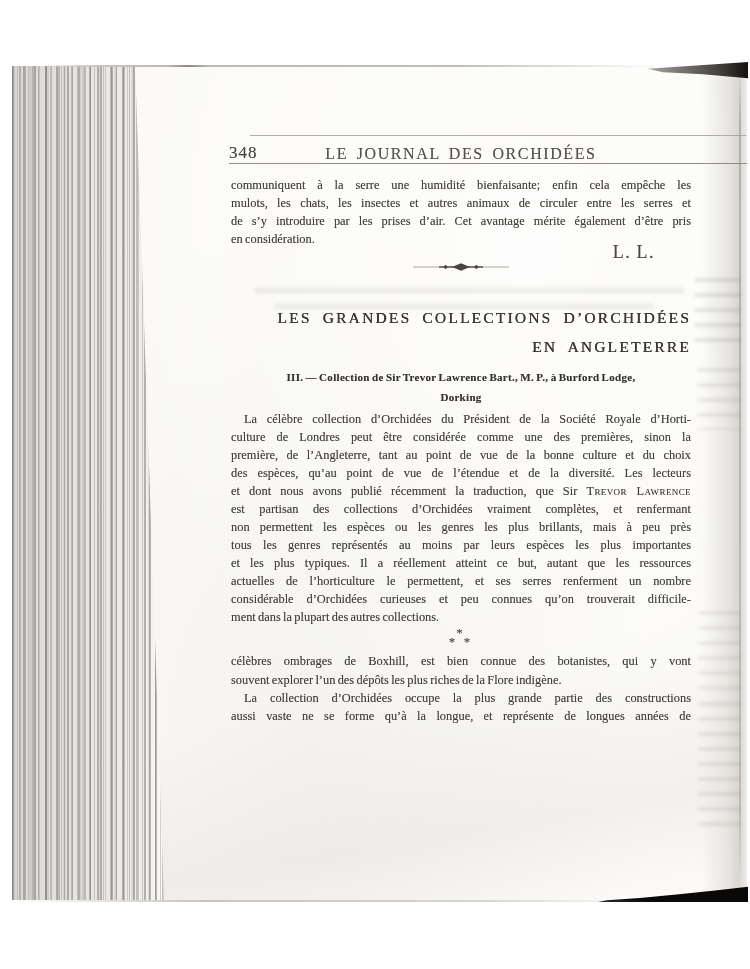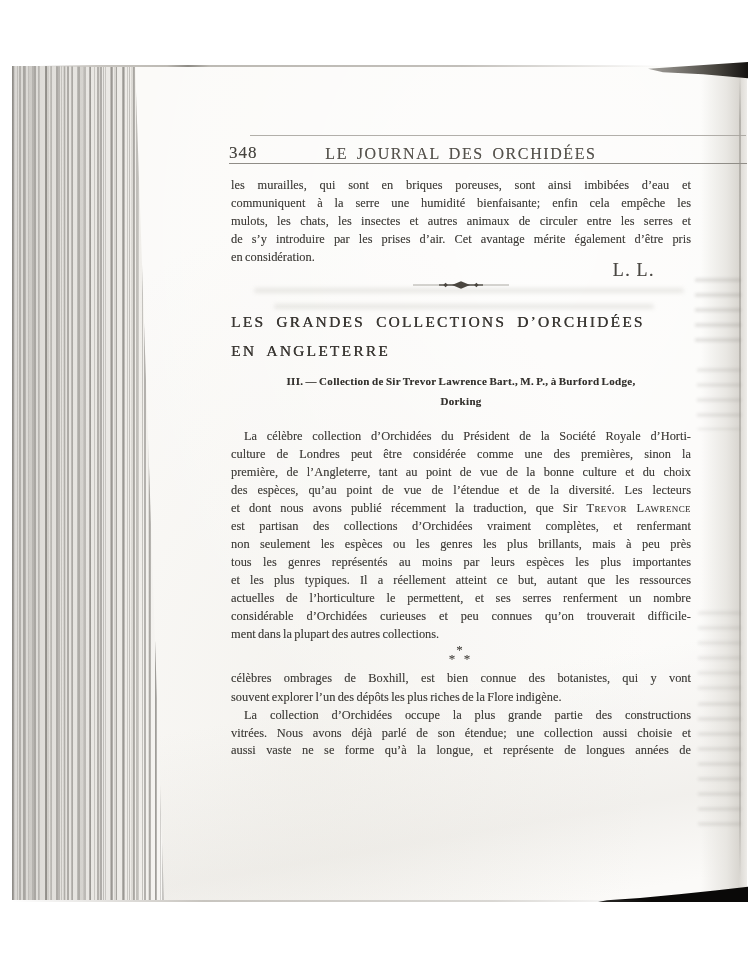--- a/index.html
+++ b/index.html
@@ -65,28 +65,28 @@
   .jtitle{
     position:absolute;left:0;right:0;top:4px;text-align:center;
     font-size:16px;letter-spacing:1.6px;word-spacing:3px;color:#55524c;
   }
   .tl{height:18px;line-height:18px;text-align:justify;text-align-last:justify;}
   .tl.last{text-align-last:left;}
   .ind{text-indent:13px;}
   .i{font-style:italic;}
   .sc{font-variant:small-caps;letter-spacing:.4px;}
   .p-cont{margin-top:15px;}
-  .p1{margin-top:16px;}
+  .p1{margin-top:3px;}
   .p2{margin-top:4px;}
   .p2 .tl{height:19px;line-height:19px;}
   .p3{margin-top:0;}
   .p3 .tl{height:17.5px;line-height:17.5px;}
   .signature{margin-top:-3px;height:15px;line-height:15px;text-align:right;padding-right:36px;font-size:18px;letter-spacing:1.5px;color:#4a4742;}
   .orn-wrap{margin-top:1px;height:10px;text-align:center;}
-  .a-title{margin-top:18px;text-align:left;line-height:29px;font-size:15.5px;letter-spacing:2.2px;word-spacing:5px;color:#3b3834;text-shadow:.3px 0 0 #3b3834;}
+  .a-title{margin-top:32px;text-align:right;line-height:29px;font-size:15.5px;letter-spacing:2.2px;word-spacing:5px;color:#3b3834;text-shadow:.3px 0 0 #3b3834;}
   .a-head{margin-top:7px;text-align:center;line-height:19.5px;font-size:11px;font-weight:bold;letter-spacing:.3px;color:#34322e;}
   .asterism{margin-top:2px;height:20px;text-align:center;font-size:13px;line-height:9px;color:#4a4742;}
   .asterism div{letter-spacing:3px;}
   
   .ghost{position:absolute;filter:blur(1.6px);border-radius:2px;
     background:repeating-linear-gradient(180deg, rgba(105,100,92,.20) 0 4px, rgba(0,0,0,0) 4px 15px);}
   .ghost-line{position:absolute;height:5px;filter:blur(2px);background:rgba(110,105,96,.13);border-radius:3px;}
 </style>
 </head>
 <body>
@@ -112,21 +112,20 @@
   <div class="rule-bottom"></div>
 
   <div class="col">
 
     <div class="header-row">
       <span class="pgnum">348</span>
       <span class="jtitle">LE JOURNAL DES ORCHIDÉES</span>
     </div>
 
     <div class="p-cont">
-      <div class="tl"><span>les murailles, qui sont en briques poreuses, sont ainsi imbibées d’eau et</span></div>
       <div class="tl"><span>communiquent à la serre une humidité bienfaisante; enfin cela empêche les</span></div>
       <div class="tl"><span>mulots, les chats, les insectes et autres animaux de circuler entre les serres et</span></div>
       <div class="tl"><span>de s’y introduire par les prises d’air. Cet avantage mérite également d’être pris</span></div>
       <div class="tl last"><span>en considération.</span></div>
     </div>
 
     <div class="signature">L. L.</div>
 
     <div class="orn-wrap">
       <svg width="96" height="10" viewBox="0 0 96 10">
@@ -148,38 +147,37 @@
       <div>Dorking</div>
     </div>
 
     <div class="p1">
       <div class="tl ind"><span>La célèbre collection d’Orchidées du Président de la Société Royale d’Horti-</span></div>
       <div class="tl"><span>culture de Londres peut être considérée comme une des premières, sinon la</span></div>
       <div class="tl"><span>première, de l’Angleterre, tant au point de vue de la bonne culture et du choix</span></div>
       <div class="tl"><span>des espèces, qu’au point de vue de l’étendue et de la diversité. Les lecteurs</span></div>
       <div class="tl"><span>et dont nous avons publié récemment la traduction, que Sir </span><span class="sc">Trevor Lawrence</span></div>
       <div class="tl"><span>est partisan des collections d’Orchidées vraiment complètes, et renfermant</span></div>
-      <div class="tl"><span>non seulement les espèces ou les genres les plus brillants, mais à peu près</span></div>
+      <div class="tl"><span>non permettent les espèces ou les genres les plus brillants, mais à peu près</span></div>
       <div class="tl"><span>tous les genres représentés au moins par leurs espèces les plus importantes</span></div>
       <div class="tl"><span>et les plus typiques. Il a réellement atteint ce but, autant que les ressources</span></div>
       <div class="tl"><span>actuelles de l’horticulture le permettent, et ses serres renferment un nombre</span></div>
       <div class="tl"><span>considérable d’Orchidées curieuses et peu connues qu’on trouverait difficile-</span></div>
       <div class="tl last"><span>ment dans la plupart des autres collections.</span></div>
     </div>
 
     <div class="asterism">
       <div>*</div>
       <div>* *</div>
     </div>
 
     <div class="p2">
       <div class="tl"><span>célèbres ombrages de Boxhill, est bien connue des botanistes, qui y vont</span></div>
       <div class="tl last"><span>souvent explorer l’un des dépôts les plus riches de la Flore indigène.</span></div>
     </div>
 
     <div class="p3">
       <div class="tl ind"><span>La collection d’Orchidées occupe la plus grande partie des constructions</span></div>
-      <div class="tl"><span>vitrées. Nous avons déjà parlé de son étendue; une collection aussi choisie et</span></div>
       <div class="tl"><span>aussi vaste ne se forme qu’à la longue, et représente de longues années de</span></div>
     </div>
 
   </div>
 </div>
 
 </body></html>

